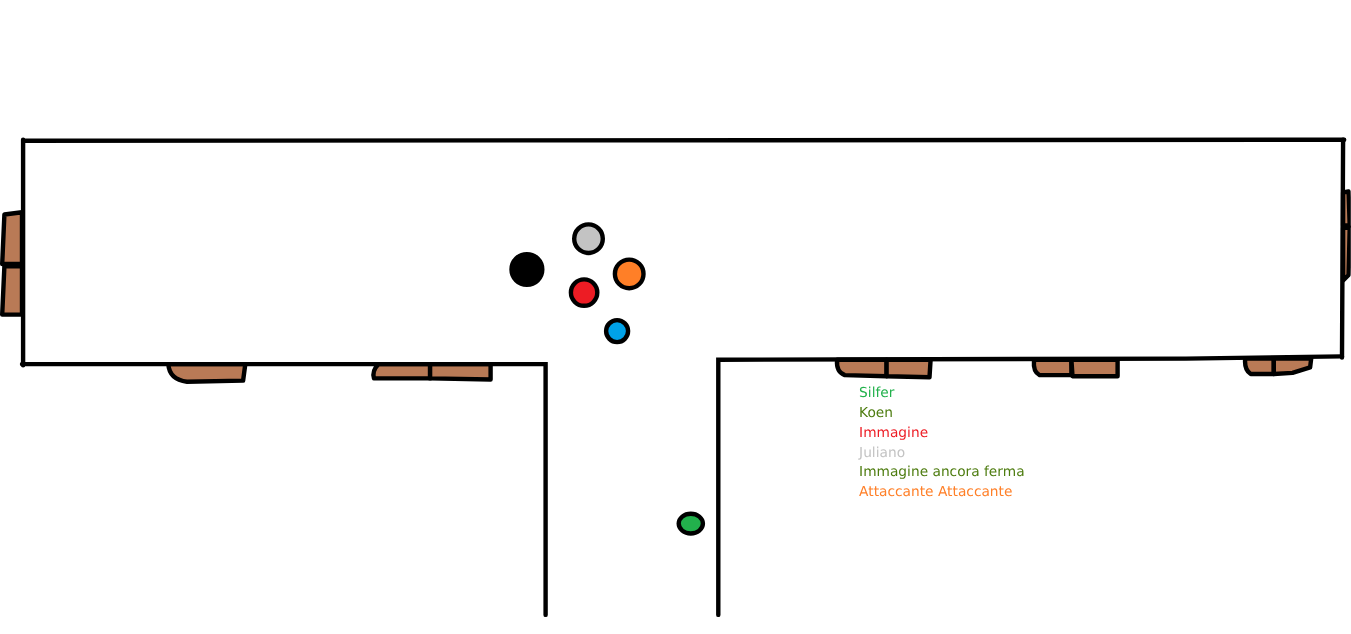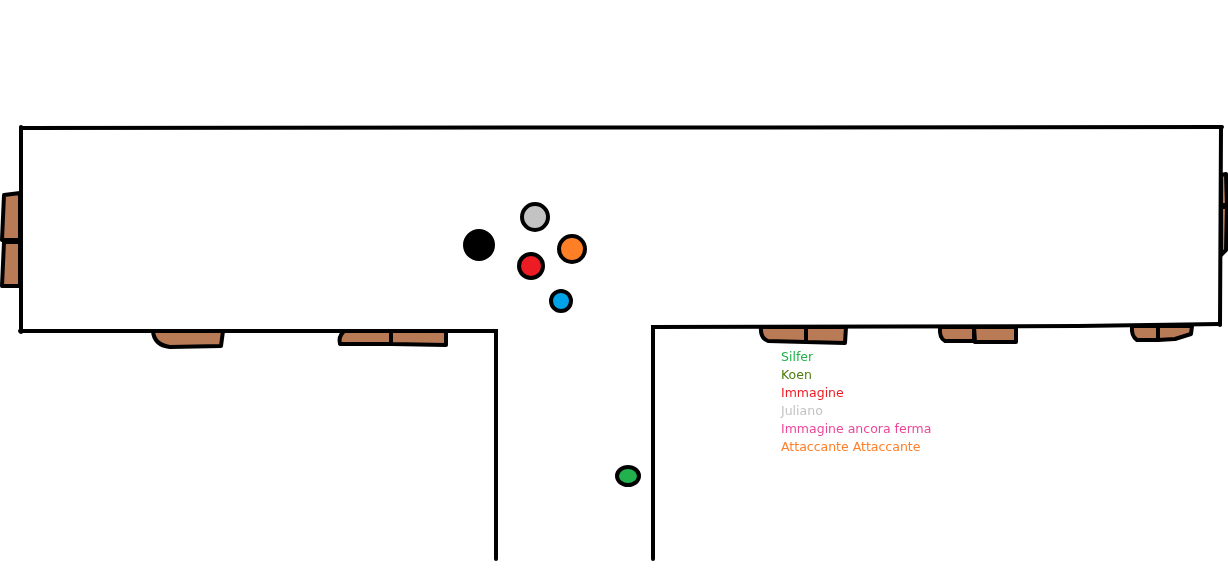--- a/index.html
+++ b/index.html
@@ -49,15 +49,15 @@
     <circle cx="561" cy="301" r="10" fill="#00a2e8"></circle>
     <ellipse cx="628" cy="476" rx="11" ry="9" fill="#22b14c"></ellipse>
   </g>
 </svg>
 
 <div class="legend">
   <div style="color:#22b14c">Silfer</div>
   <div style="color:#4d7c0f">Koen</div>
   <div style="color:#ed1c24">Immagine</div>
   <div style="color:#c3c3c3">Juliano</div>
-  <div style="color:#ec4899">Immagine ancora ferma</div>
+  <div style="color:#4d7c0f">Immagine ancora ferma</div>
   <div style="color:#ff7f27">Attaccante Attaccante</div>
 </div>
 
 </body></html>

